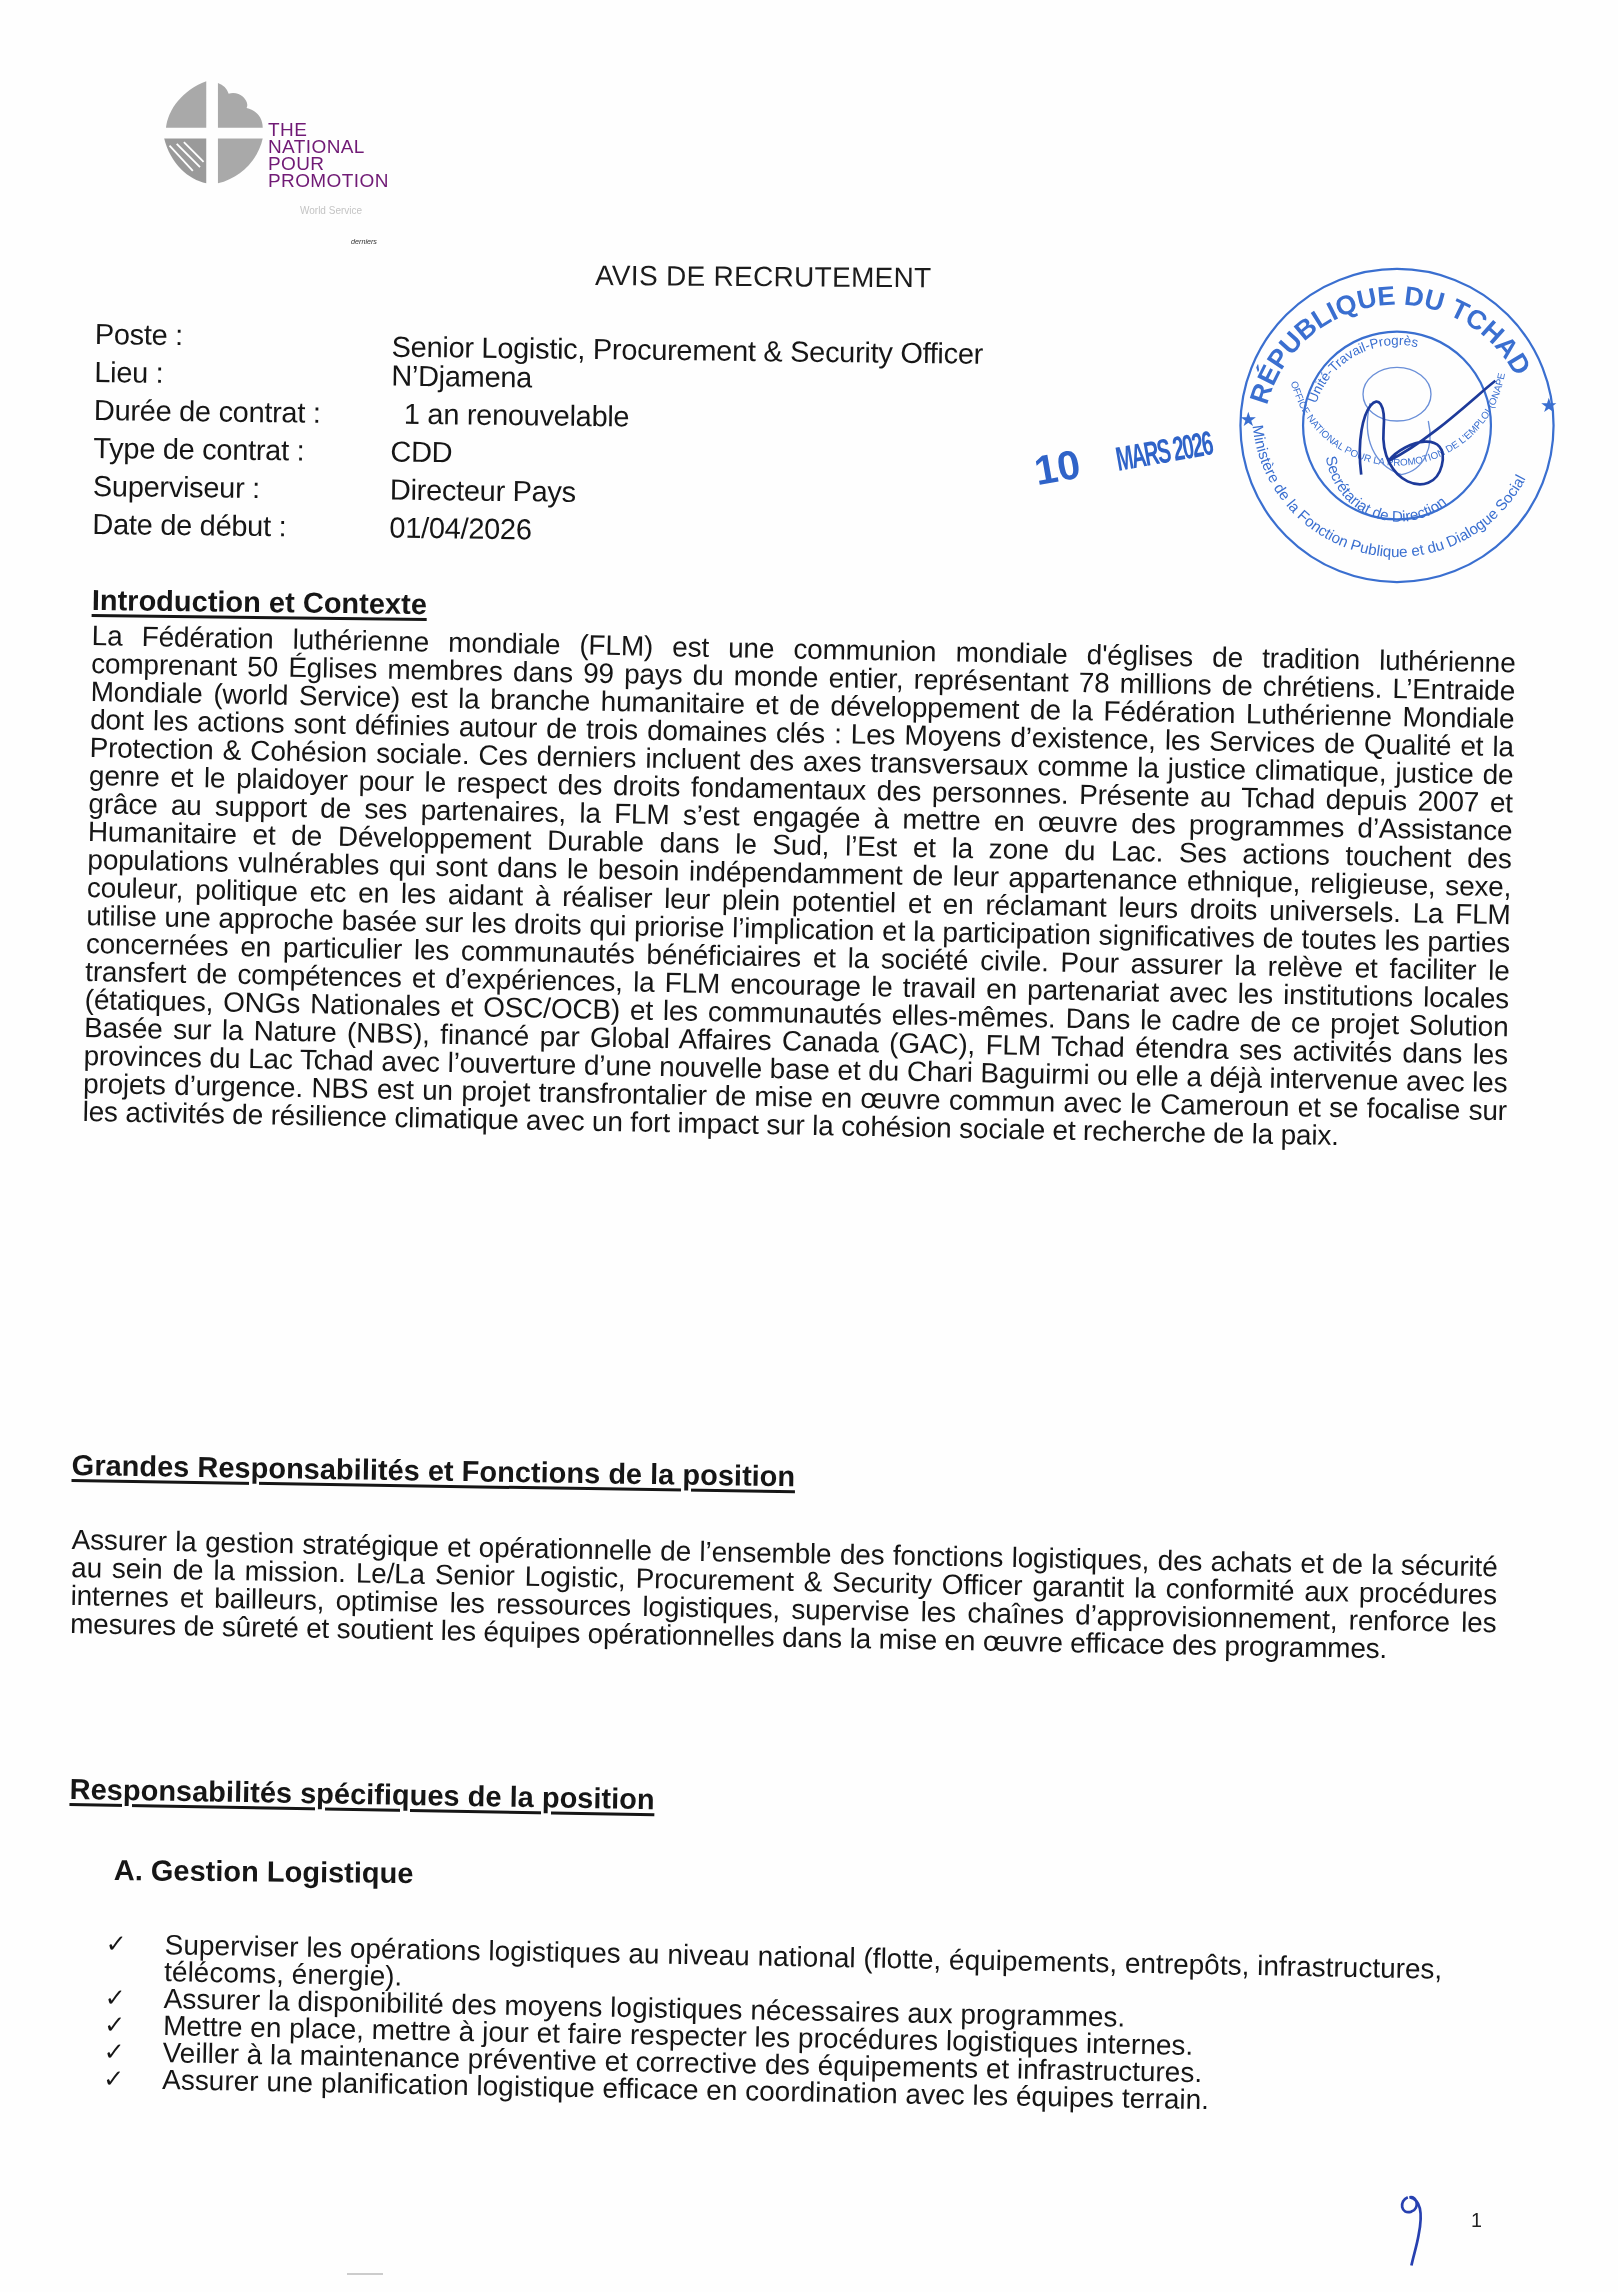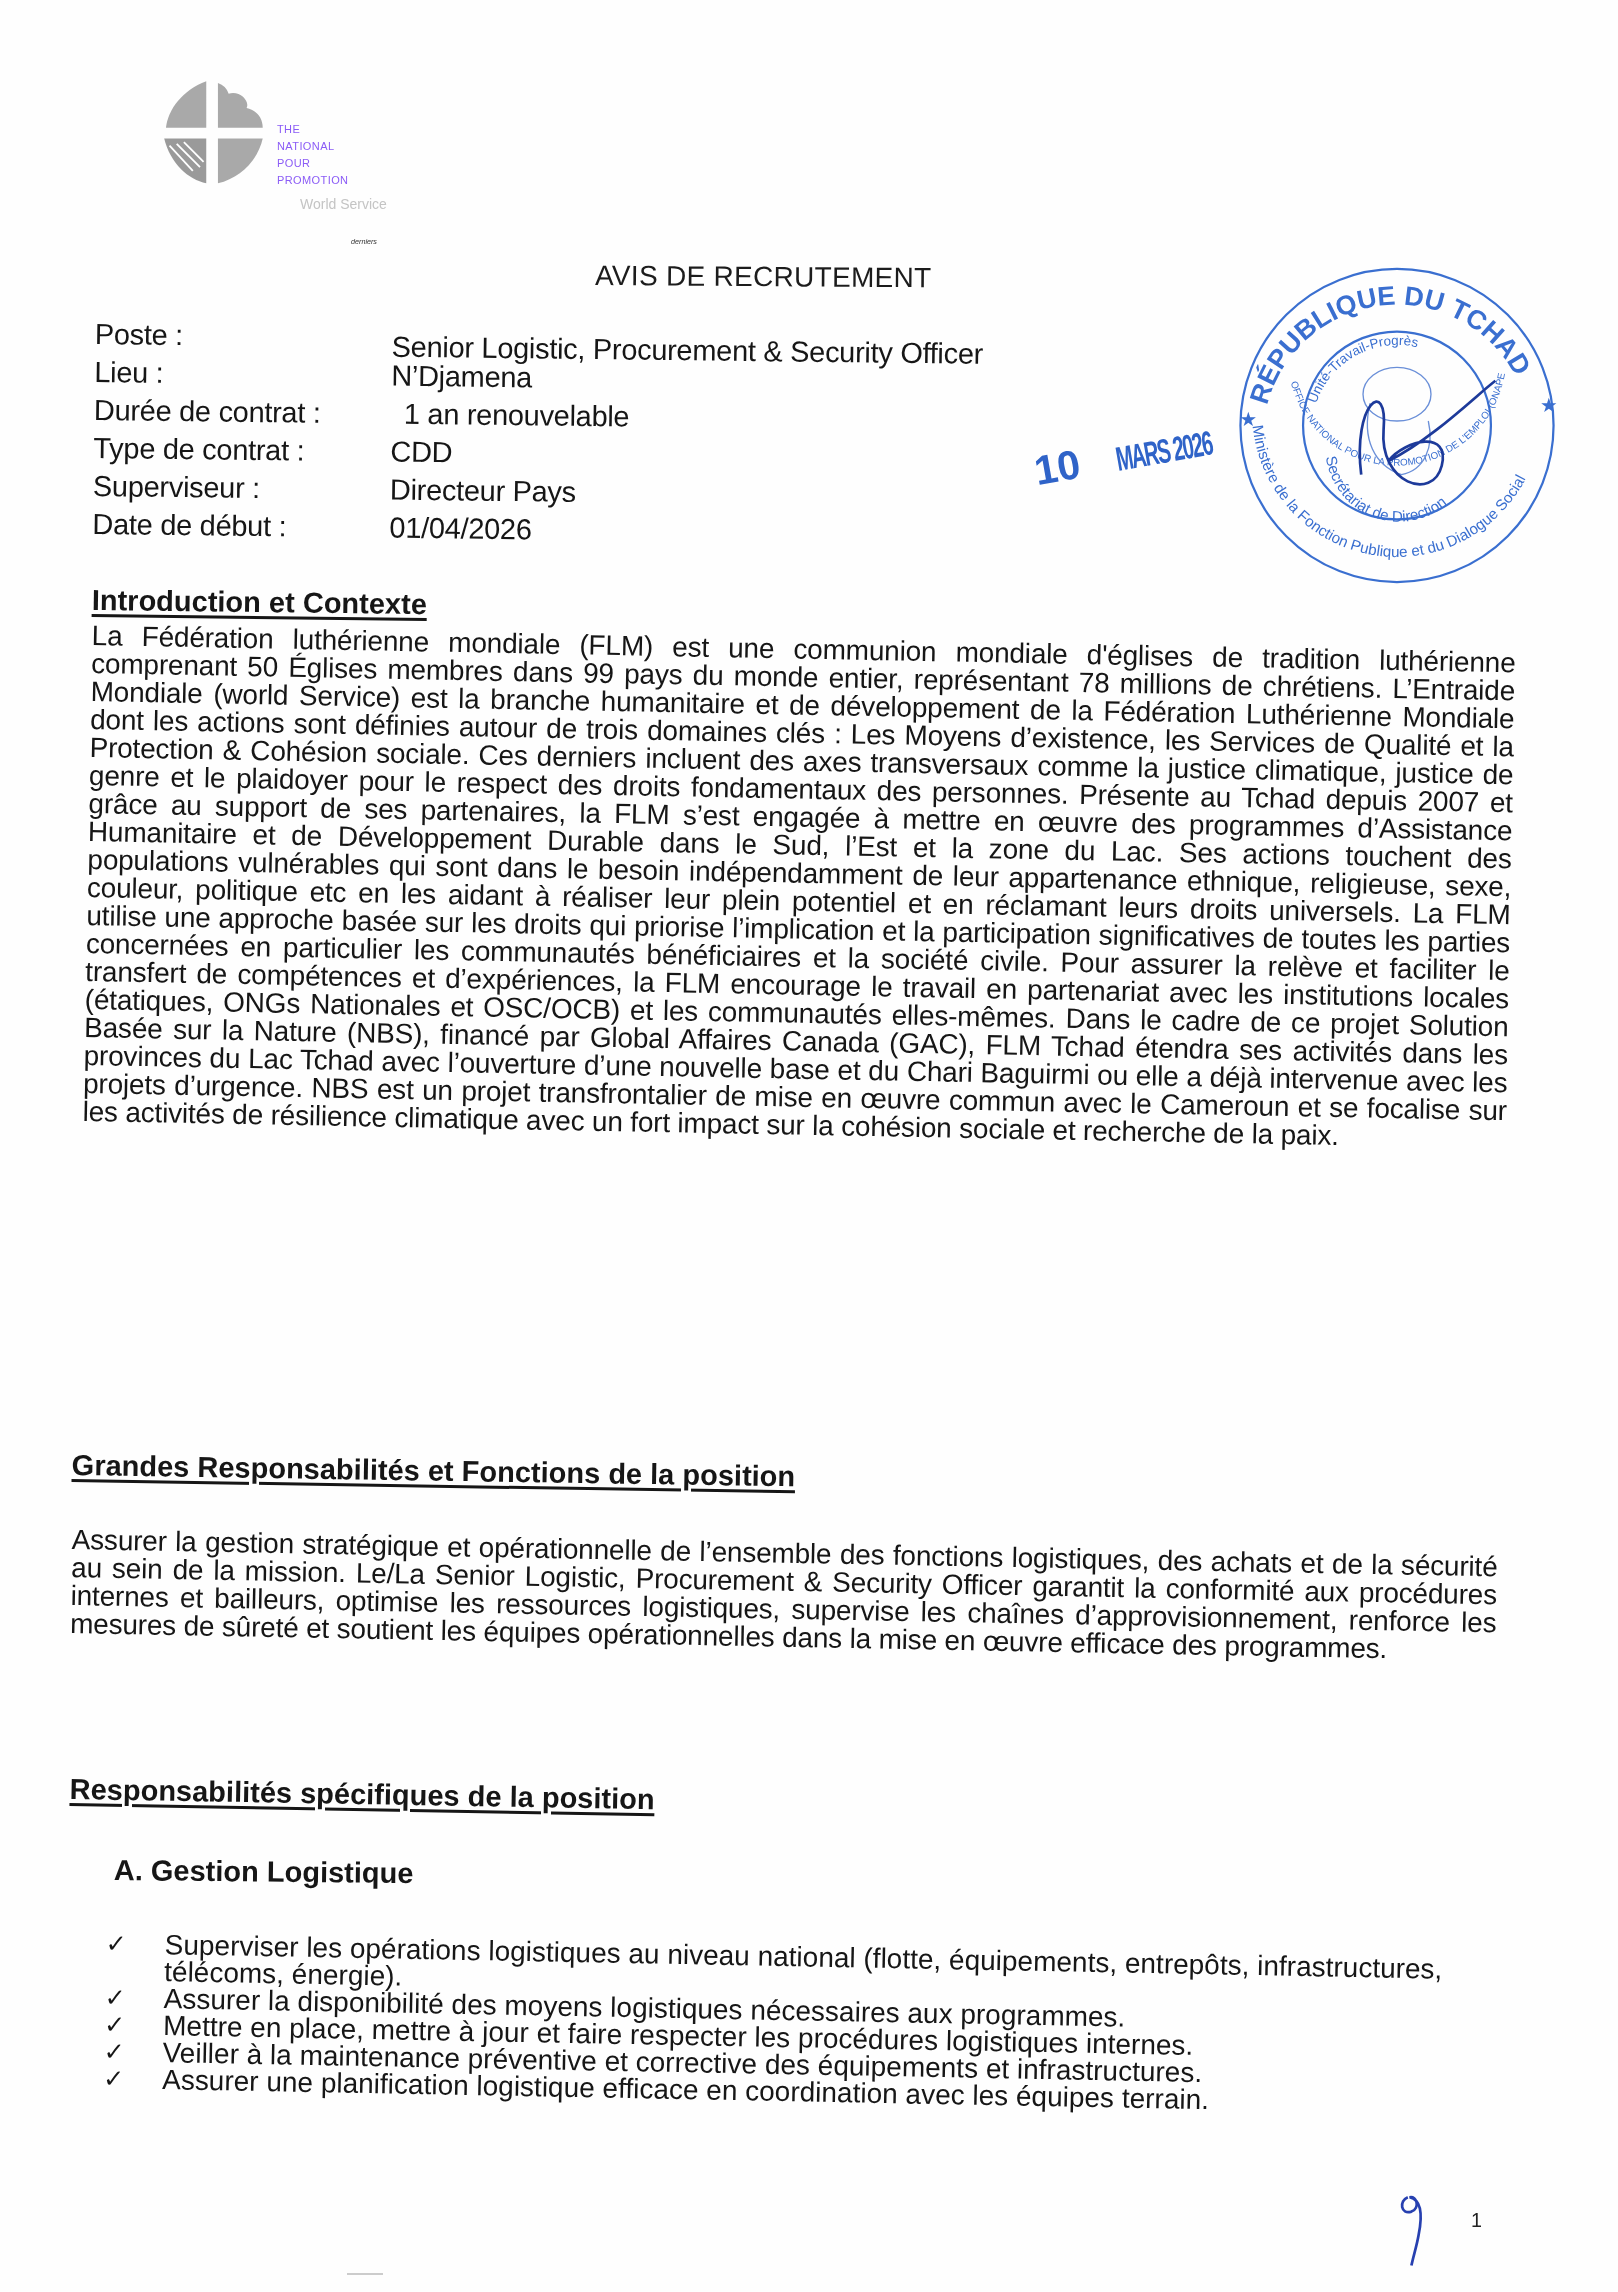--- a/index.html
+++ b/index.html
@@ -5,22 +5,22 @@
   html, body { margin: 0; padding: 0; background: #ffffff; }
   body {
     width: 1618px; height: 2293px; position: relative; overflow: hidden;
     font-family: "Liberation Sans", sans-serif; color: #161616;
   }
   .page { position: absolute; inset: 0; background: #fefefe; }
 
   
   .logo { position: absolute; left: 152px; top: 67px; width: 287px; height: 188px; }
   .logo-mark { position: absolute; left: 4.5px; top: 7.2px; width: 112px; height: 112px; }
-  .logo-text { position: absolute; left: 125px; top: 54px; font-size: 11px; line-height: 17px; color: #8b5cf6; letter-spacing: 0.4px; }
-  .logo-sub { position: absolute; left: 148px; top: 129px; font-size: 14px; color: #c4c4c4; }
+  .logo-text { position: absolute; left: 116px; top: 54px; font-size: 19px; line-height: 17px; color: #701a75; letter-spacing: 0.4px; }
+  .logo-sub { position: absolute; left: 148px; top: 138px; font-size: 10px; color: #c4c4c4; }
   .logo-tag { position: absolute; left: 199px; top: 170px; font-size: 7.2px; color: #333; font-style: italic; }
 
   
   .title { position: absolute; left: 595px; top: 260px; font-size: 28px; color: #1c1c1c; letter-spacing: 0.3px; transform: rotate(0.4deg); transform-origin: left center; }
 
   
   .info { position: absolute; left: 95px; top: 318px; transform: rotate(0.7deg); transform-origin: left top; }
   .info-row { position: relative; height: 38px; font-weight: normal; font-size: 29px; letter-spacing: -0.3px; }
   .info-label { position: absolute; left: 0; top: 0; white-space: nowrap; }
   .info-value { position: absolute; left: 297px; top: 0; white-space: nowrap; }

